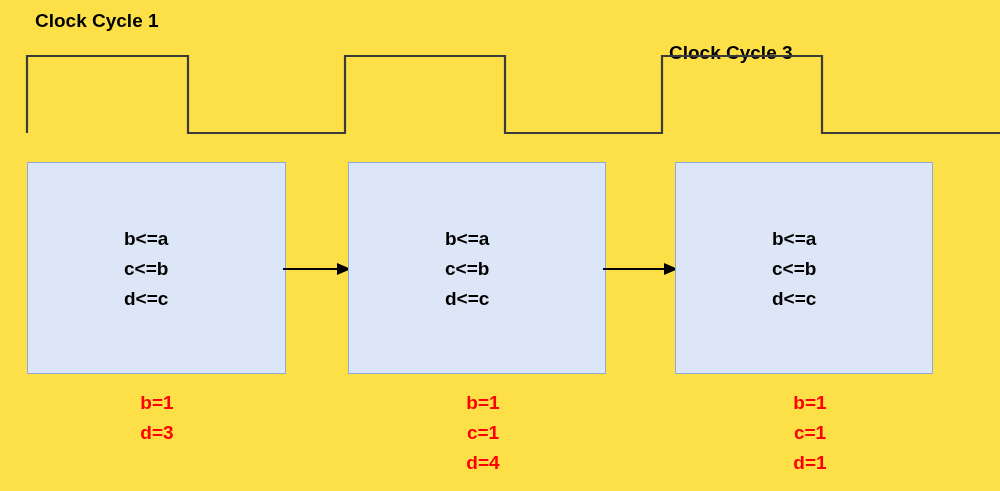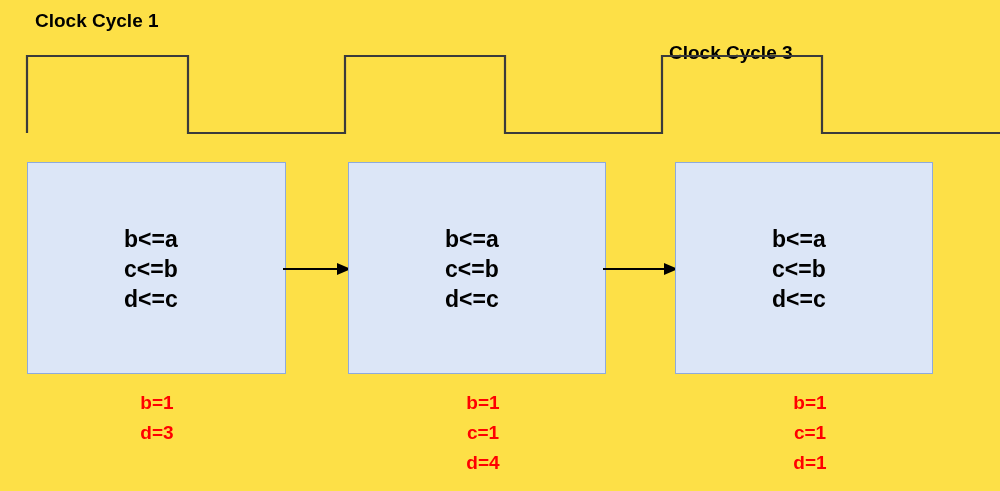--- a/index.html
+++ b/index.html
@@ -40,21 +40,21 @@
     background: #dce6f7;
     border: 1px solid #8eaadb;
     box-sizing: border-box;
   }
   #stage-box-0 { left: 27px;  top: 162px; width: 259px; height: 212px; }
   #stage-box-1 { left: 348px; top: 162px; width: 258px; height: 212px; }
   #stage-box-2 { left: 675px; top: 162px; width: 258px; height: 212px; }
 
   .ops {
     position: absolute;
-    font-size: 23px;
+    font-size: 19px;
     font-weight: bold;
     color: #000000;
     line-height: 30px;
     white-space: nowrap;
   }
   #ops-0 { left: 124px; top: 224px; }
   #ops-1 { left: 445px; top: 224px; }
   #ops-2 { left: 772px; top: 224px; }
 
   .arrow-svg {

